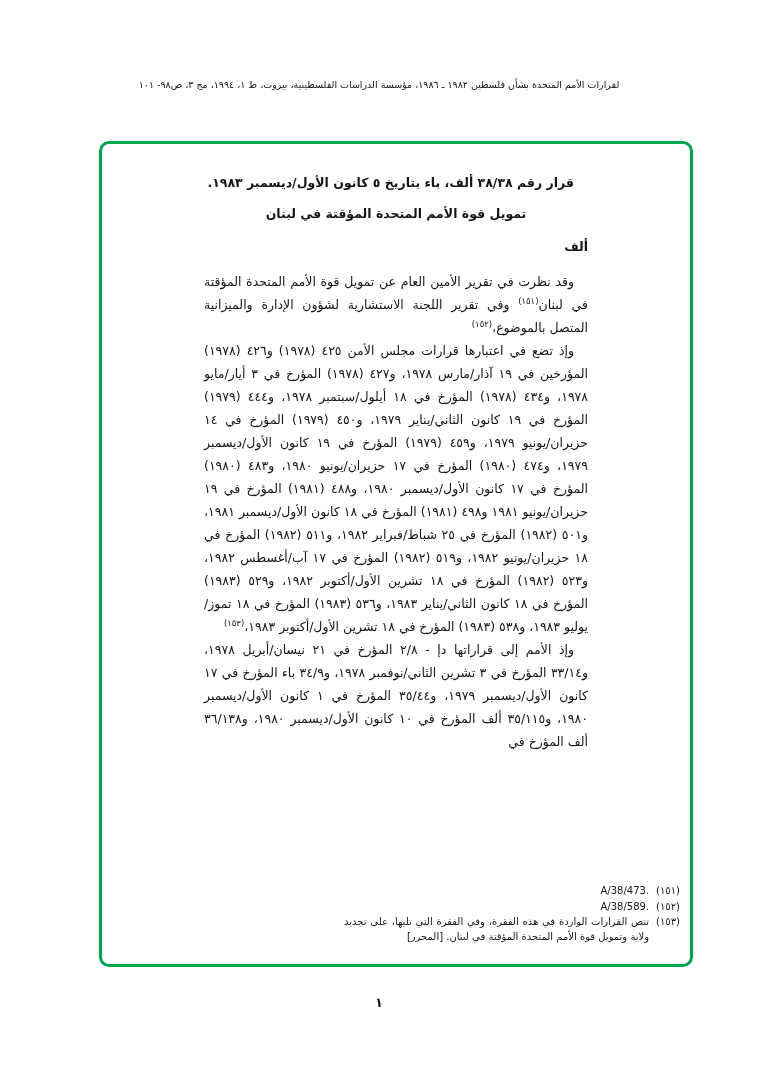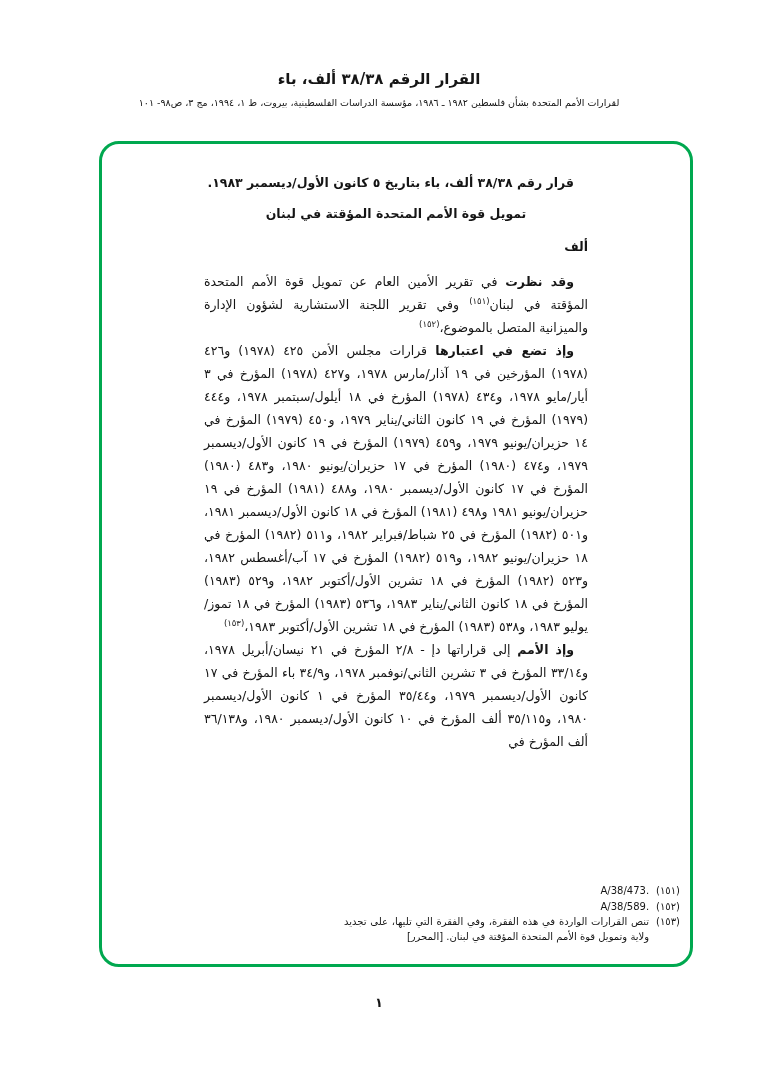--- a/index.html
+++ b/index.html
@@ -19,39 +19,39 @@
     width: 758px; text-align: center; direction: rtl;
   }
   .doc-title { font-size: 15px; font-weight: 700; }
   .doc-source { margin-top: 9px; font-size: 9.5px; white-space: nowrap; color: #111; }
 
   
   .content-box {
     position: absolute; left: 99px; top: 141px;
     width: 594px; height: 826px;
     border: 3.5px solid #00a84f;
-    border-radius: 20px;
+    border-radius: 10px;
     overflow: hidden;
     background: #ffffff;
   }
 
   .text-col {
     direction: rtl;
     width: 384px;
     margin: 27px auto 0;
     font-size: 12.5px;
     line-height: 23px;
     text-align: justify;
   }
   .res-heading { font-weight: 700; text-indent: 14px; margin: 0 0 8px; }
   .res-subject { font-weight: 700; text-align: center; text-indent: 0; margin: 8px 0 10px; }
   .section-label { font-weight: 700; text-align: right; margin: 10px 0 12px; }
   .opening { font-weight: 700; text-indent: 14px; margin: 0 0 3px; }
   p.body-par { margin: 0; text-indent: 14px; }
-  .lead { font-weight: 700; }
+  .lead { font-weight: 400; }
   sup.fn-ref { font-size: 8.5px; line-height: 0; }
 
   
   .footnotes {
     position: absolute; right: 10px; bottom: 20px;
     width: 336px; direction: rtl;
     font-size: 10px; line-height: 14.5px;
   }
   .fn { display: flex; gap: 7px; margin-top: 1px; }
   .fn-num { white-space: nowrap; }
@@ -64,21 +64,20 @@
     width: 758px; text-align: center;
     font-size: 13px; font-weight: 700;
   }
 </style>
 </head>
 <body>
 
 <div class="page">
 
   <header class="page-header">
-    <div class="doc-title">القرار الرقم ٣٨/٣٨ ألف، باء</div>
     <div class="doc-source">لقرارات الأمم المتحدة بشأن فلسطين ١٩٨٢ ـ ١٩٨٦، مؤسسة الدراسات الفلسطينية، بيروت، ط ١، ١٩٩٤، مج ٣، ص٩٨- ١٠١</div>
   </header>
 
   <section class="content-box">
     <div class="text-col">
 
       <div class="res-heading">قرار رقم ٣٨/٣٨ ألف، باء بتاريخ ٥ كانون الأول/ديسمبر ١٩٨٣.</div>
 
       <div class="res-subject">تمويل قوة الأمم المتحدة المؤقتة في لبنان</div>
 

